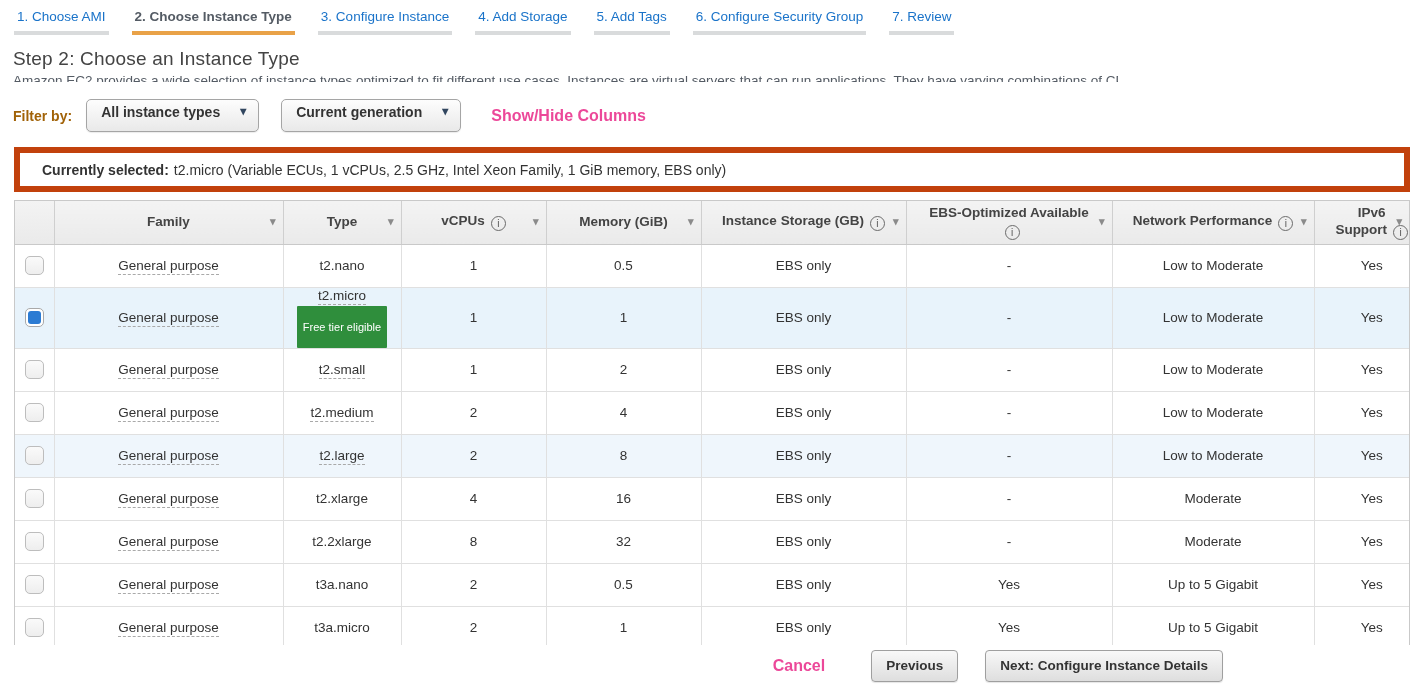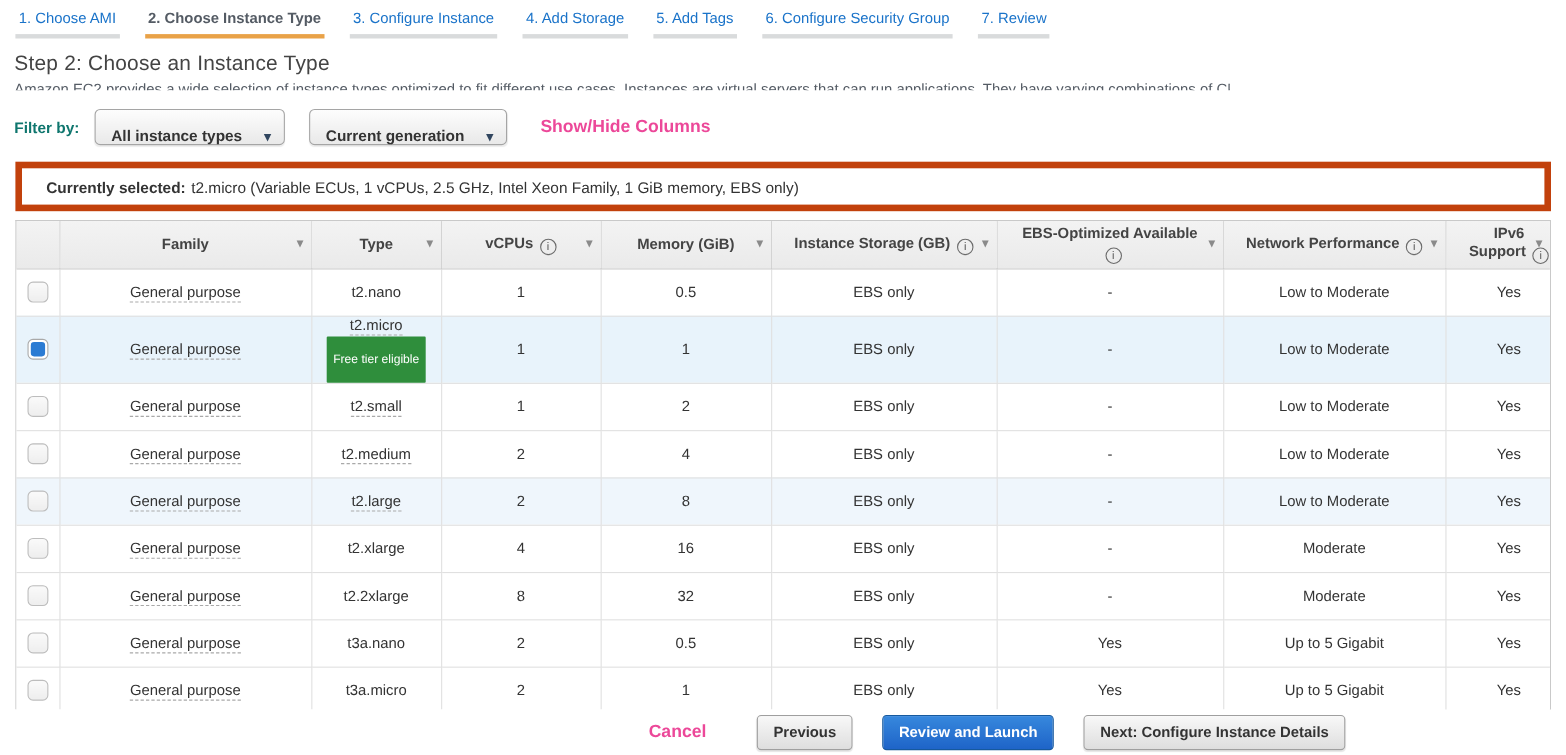--- a/index.html
+++ b/index.html
@@ -30,23 +30,23 @@
     cursor: default;
   }
 
   
   .page-title { font-size: 19px; font-weight: 500; color: #444; padding: 13px 0 0 13px; letter-spacing: .2px; }
   .desc-clip { height: 9px; overflow: hidden; padding-left: 13px; margin-top: 3px; }
   .desc-clip p { font-size: 13.5px; line-height: 15px; color: #545b64; white-space: nowrap; width: 1105px; overflow: hidden; }
 
   
   .filter-bar { display: flex; align-items: center; padding: 17px 0 0 13px; }
-  .filter-label { font-size: 14px; font-weight: bold; color: #0f766e; margin-right: 14px; }
+  .filter-label { font-size: 14px; font-weight: bold; color: #a16207; margin-right: 14px; }
   .dropdown {
-    display: inline-flex; align-items: flex-end;
+    display: inline-flex; align-items: flex-start;
     height: 33px; padding: 4px 12px 0 14px;
     background: linear-gradient(#fdfdfd, #e9e9e9);
     border: 1px solid #a5a5a5; border-radius: 5px;
     font-family: "Liberation Sans", sans-serif;
     font-size: 14px; font-weight: bold; color: #333;
     cursor: pointer; margin-right: 22px;
     box-shadow: 0 1px 1px rgba(0,0,0,.08);
   }
   .dropdown .caret { margin-left: 20px; color: #31465f; font-size: 12px; }
   .link { color: #ec4899; font-weight: bold; font-size: 16px; text-decoration: none; cursor: pointer; }
@@ -322,15 +322,14 @@
           </tr>
         </tbody>
     </table>
   </div>
 
 </div>
 
 <div class="footer">
   <a class="link">Cancel</a>
   <button class="btn btn-gray">Previous</button>
-  <button class="btn btn-primary">Review and Launch</button>
   <button class="btn btn-gray">Next: Configure Instance Details</button>
 </div>
 
 </body></html>

